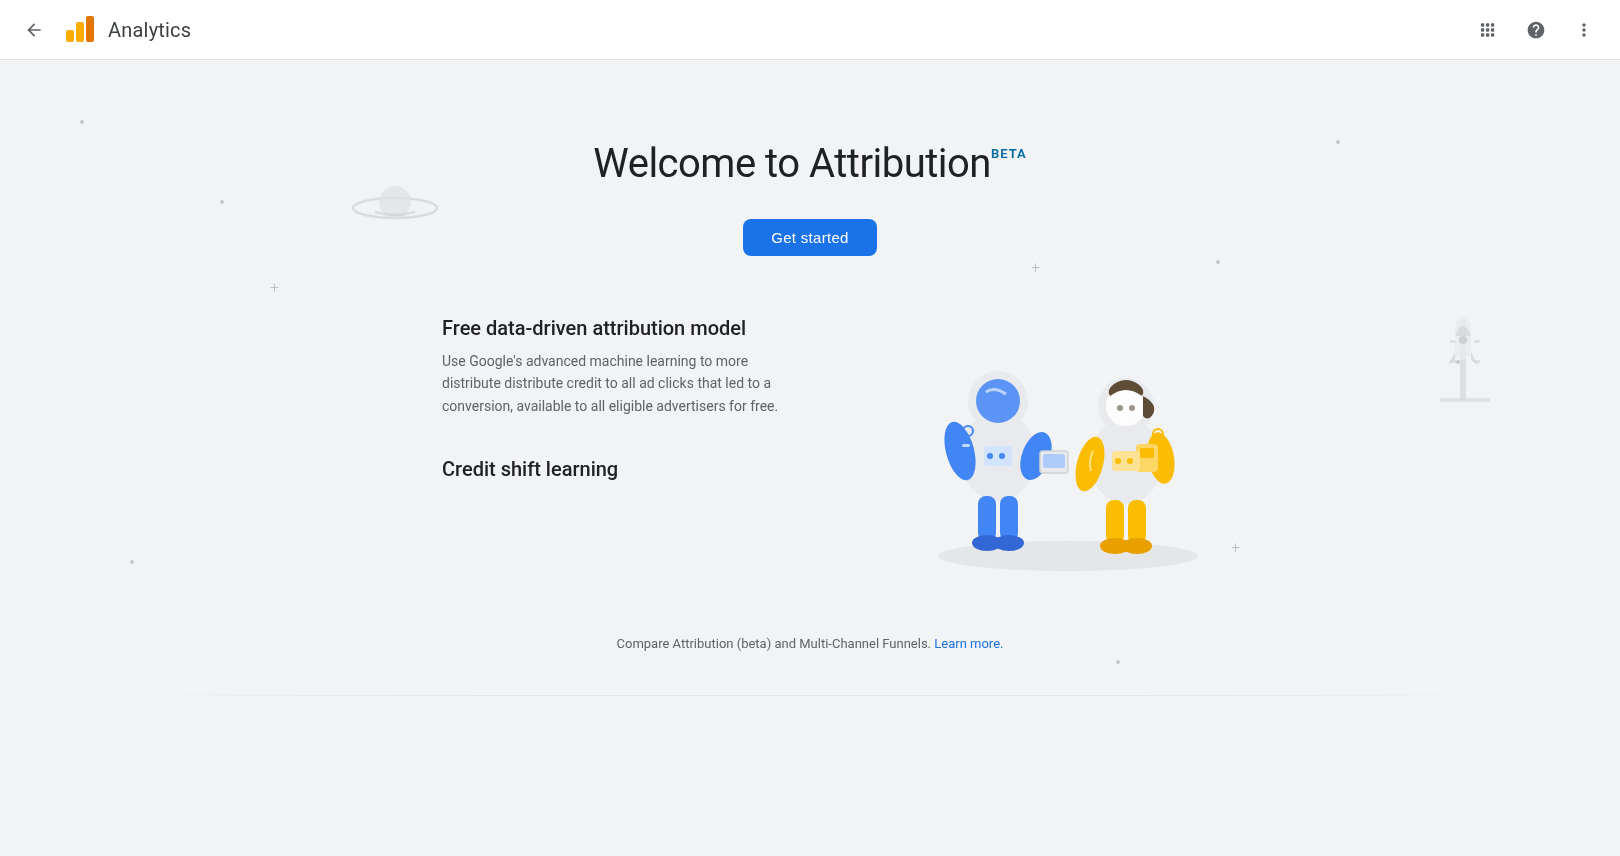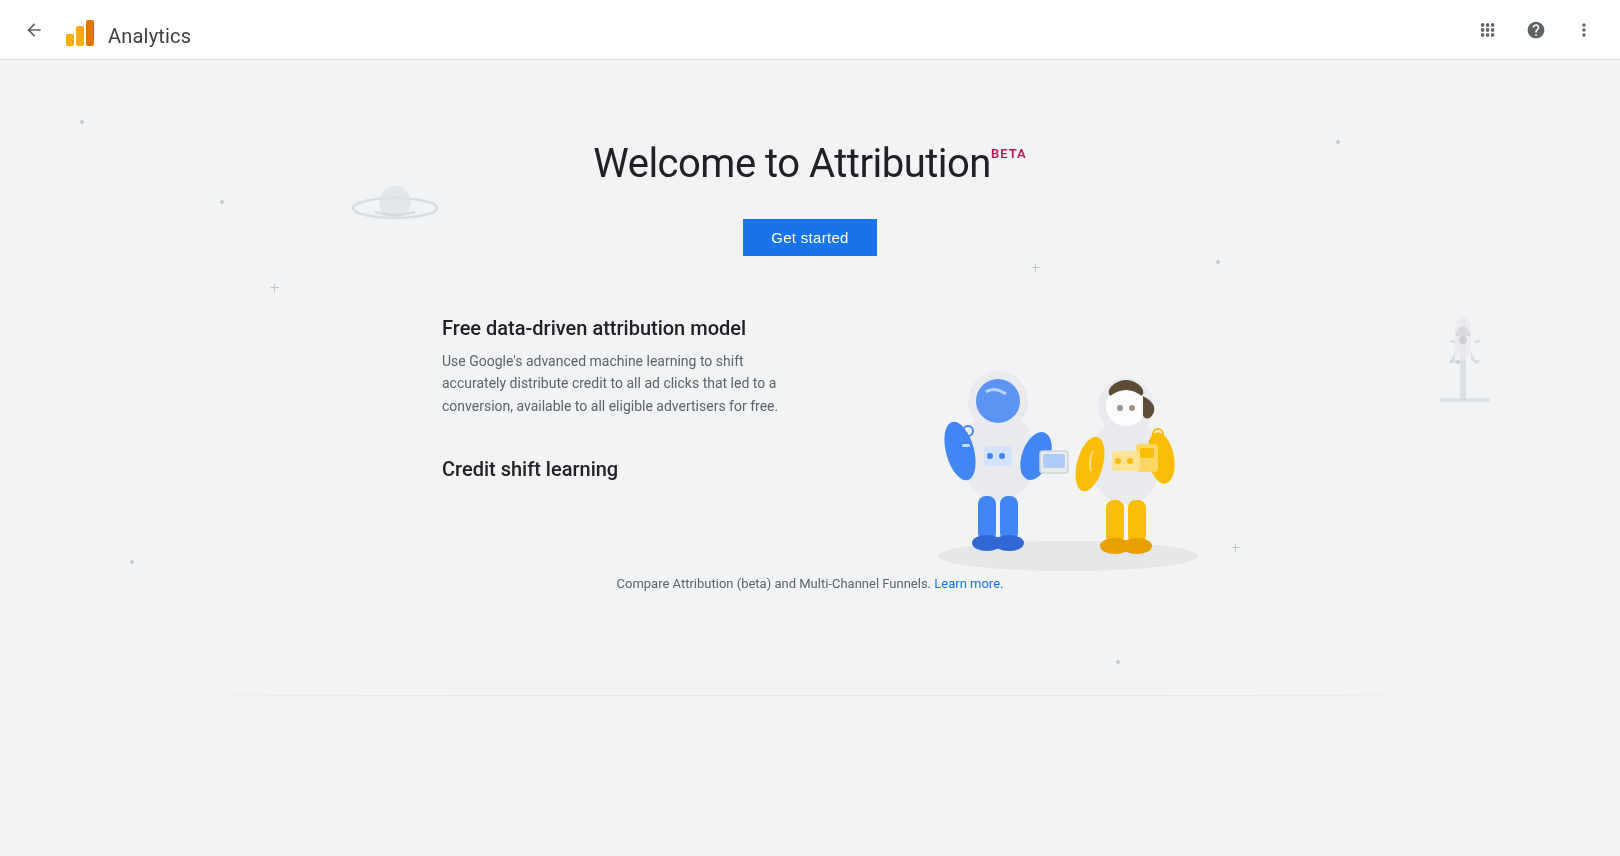--- a/index.html
+++ b/index.html
@@ -16,21 +16,21 @@
       display: flex;
       align-items: center;
       justify-content: space-between;
       background: #fff;
       border-bottom: 1px solid #e0e0e0;
       height: 60px;
       padding: 0 16px;
     }
     #header-left {
       display: flex;
-      align-items: flex-end;
+      align-items: center;
       gap: 12px;
     }
     #back-button {
       cursor: pointer;
       color: #5f6368;
       font-size: 20px;
       width: 36px;
       height: 36px;
       display: flex;
       align-items: center;
@@ -90,30 +90,30 @@
       font-size: 40px;
       font-weight: 400;
       color: #202124;
       display: flex;
       align-items: flex-start;
       letter-spacing: -0.5px;
     }
     #beta-badge {
       font-size: 13px;
       font-weight: 600;
-      color: #be185d;
+      color: #0369a1;
       margin-top: 6px;
       letter-spacing: 1px;
     }
     #get-started-btn {
       margin-top: 32px;
       background: #1a73e8;
       color: #fff;
       border: none;
-      border-radius: 0;
+      border-radius: 8px;
       padding: 10px 28px;
       font-size: 15px;
       font-weight: 500;
       cursor: pointer;
       letter-spacing: 0.3px;
     }
 
     
     #features-section {
       display: flex;
@@ -150,20 +150,21 @@
       width: 380px;
       height: 280px;
       position: relative;
       flex-shrink: 0;
       margin-left: 80px;
       margin-top: -20px;
     }
 
     
     #footer-compare {
+      margin-top: 60px;
       font-size: 13px;
       color: #5f6368;
       z-index: 2;
       position: relative;
     }
     #footer-compare a {
       color: #1a73e8;
       text-decoration: none;
     }
 
@@ -302,21 +303,21 @@
       <span>Welcome to Attribution</span>
       <sup id="beta-badge">BETA</sup>
     </div>
     <button id="get-started-btn">Get started</button>
   </div>
 
   <div id="features-section">
     <div id="features-list">
     <div class="feature-item">
       <div class="feature-title">Free data-driven attribution model</div>
-      <div class="feature-desc">Use Google's advanced machine learning to shift accurately distribute credit to all ad clicks that led to a conversion, available to all eligible advertisers for free.</div>
+      <div class="feature-desc">Use Google's advanced machine learning to more distribute distribute credit to all ad clicks that led to a conversion, available to all eligible advertisers for free.</div>
     </div>
         <div class="feature-item">
       <div class="feature-title">Credit shift learning</div>
     </div>
       </div>
 
     <div id="illustration">
       <svg width="380" height="290" viewBox="0 0 380 290">
 
         <ellipse cx="190" cy="260" rx="130" ry="15" fill="#d8dadc" opacity="0.5"></ellipse>

